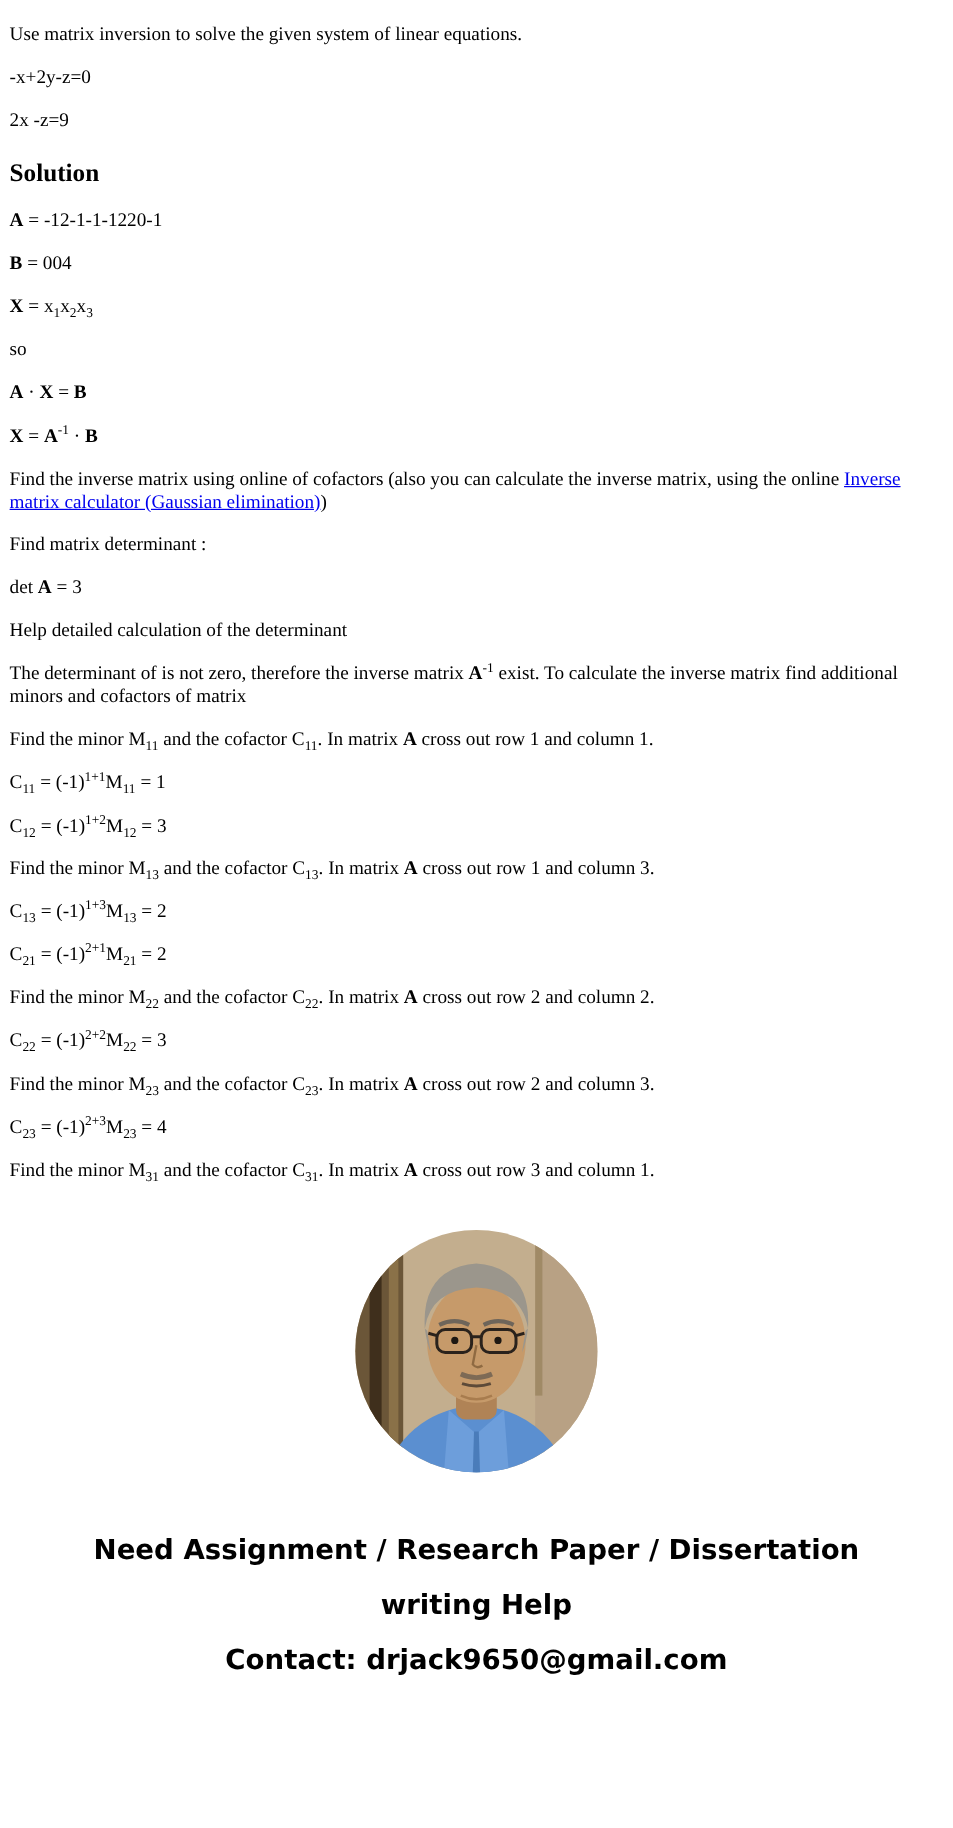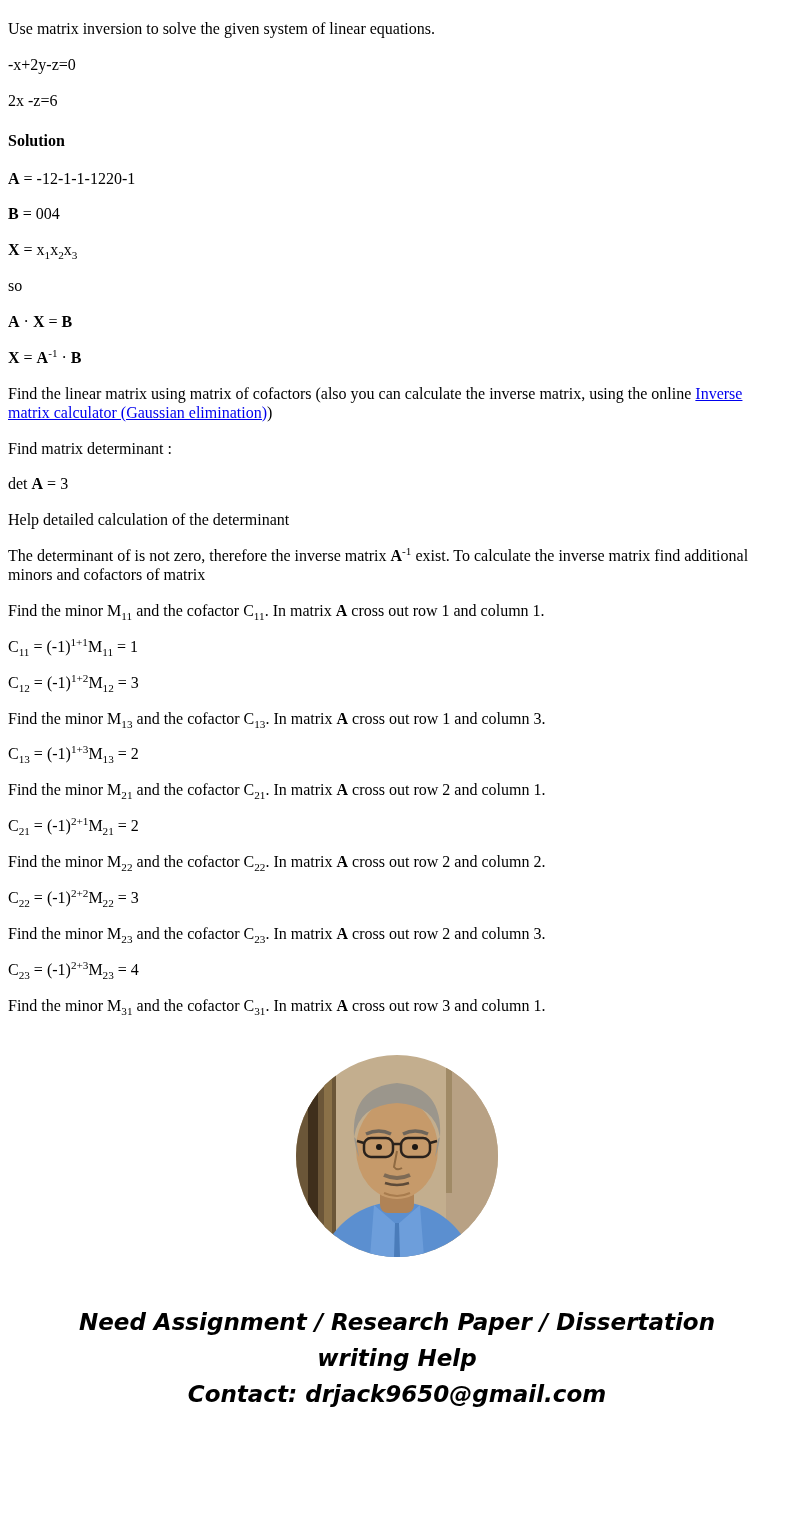--- a/index.html
+++ b/index.html
@@ -19,21 +19,21 @@
     padding: 12px 8px 0 8px;
   }
   .doc p {
     margin: 17px 0;
   }
   .doc p.first {
     margin-top: 8px;
   }
   h2.solution-heading {
     font-family: "Liberation Serif", serif;
-    font-size: 16px;
+    font-size: 21px;
     font-weight: bold;
     margin: 21px 0 19px 0;
   }
   sub, sup {
     font-size: 70%;
     line-height: 0;
   }
   a.calc-link {
     color: #0000EE;
     text-decoration: underline;
@@ -50,59 +50,57 @@
   .footer {
     margin-top: 50px;
     text-align: center;
     font-family: "DejaVu Sans", sans-serif;
     font-weight: bold;
     font-size: 23px;
     line-height: 30px;
     color: #000000;
   }
   .footer div {
-    margin: 6px;
-    font-style: italic;
+    margin: 16px;
   }
 </style>
 </head>
 <body>
 
 <div class="doc">
 
   <p class="first">Use matrix inversion to solve the given system of linear equations.</p>
 
   <p>-x+2y-z=0</p>
-  <p>2x -z=6</p>
+  <p>2x -z=9</p>
 
   <h2 class="solution-heading">Solution</h2>
 
   <p><b>A</b> = -12-1-1-1220-1</p>
   <p><b>B</b> = 004</p>
   <p><b>X</b> = x<sub>1</sub>x<sub>2</sub>x<sub>3</sub></p>
   <p>so</p>
   <p><b>A</b> · <b>X</b> = <b>B</b></p>
   <p><b>X</b> = <b>A</b><sup>-1</sup> · <b>B</b></p>
 
-  <p><span>Find the linear matrix using matrix of cofactors (also you can calculate the inverse matrix, using the online </span><a href="#" class="calc-link">Inverse matrix calculator (Gaussian elimination)</a><span>)</span></p>
+  <p><span>Find the inverse matrix using online of cofactors (also you can calculate the inverse matrix, using the online </span><a href="#" class="calc-link">Inverse matrix calculator (Gaussian elimination)</a><span>)</span></p>
 
   <p>Find matrix determinant :</p>
   <p>det <b>A</b> = 3</p>
   <p>Help detailed calculation of the determinant</p>
   <p>The determinant of is not zero, therefore the inverse matrix <b>A</b><sup>-1</sup> exist. To calculate the inverse matrix find additional minors and cofactors of matrix</p>
 
   <p>Find the minor M<sub>11</sub> and the cofactor C<sub>11</sub>. In matrix <b>A</b> cross out row 1 and column 1.</p>
   <p>C<sub>11</sub> = (-1)<sup>1+1</sup>M<sub>11</sub> = 1</p>
 
   <p>C<sub>12</sub> = (-1)<sup>1+2</sup>M<sub>12</sub> = 3</p>
 
   <p>Find the minor M<sub>13</sub> and the cofactor C<sub>13</sub>. In matrix <b>A</b> cross out row 1 and column 3.</p>
   <p>C<sub>13</sub> = (-1)<sup>1+3</sup>M<sub>13</sub> = 2</p>
 
-  <p>Find the minor M<sub>21</sub> and the cofactor C<sub>21</sub>. In matrix <b>A</b> cross out row 2 and column 1.</p>
   <p>C<sub>21</sub> = (-1)<sup>2+1</sup>M<sub>21</sub> = 2</p>
 
   <p>Find the minor M<sub>22</sub> and the cofactor C<sub>22</sub>. In matrix <b>A</b> cross out row 2 and column 2.</p>
   <p>C<sub>22</sub> = (-1)<sup>2+2</sup>M<sub>22</sub> = 3</p>
 
   <p>Find the minor M<sub>23</sub> and the cofactor C<sub>23</sub>. In matrix <b>A</b> cross out row 2 and column 3.</p>
   <p>C<sub>23</sub> = (-1)<sup>2+3</sup>M<sub>23</sub> = 4</p>
 
   <p>Find the minor M<sub>31</sub> and the cofactor C<sub>31</sub>. In matrix <b>A</b> cross out row 3 and column 1.</p>
 

